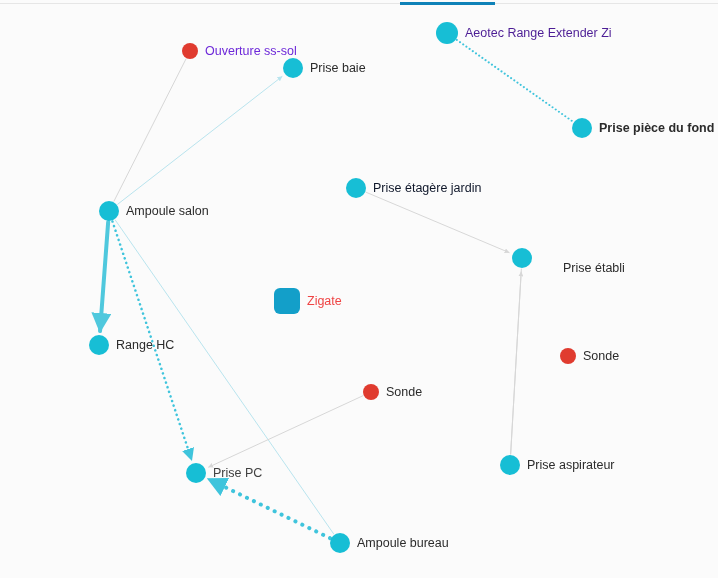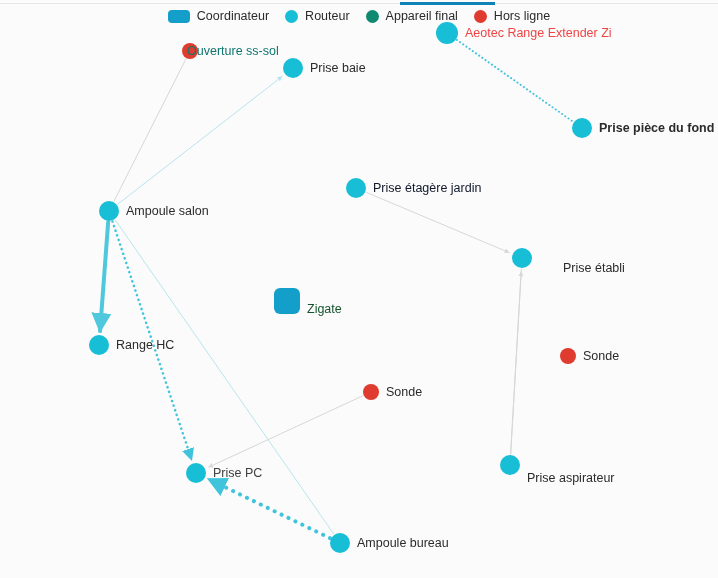--- a/index.html
+++ b/index.html
@@ -87,38 +87,20 @@
   }
 </style>
 </head>
 <body>
 
 <div id="app">
 
   <div class="tab-rule" style="background: rgb(230, 230, 230);"></div>
   <div class="tab-active-underline" style="left: 400px; width: 95px; background: rgb(15, 130, 184);"></div>
 
-  <div class="legend">
-      <div class="legend-entry">
-        <span class="legend-swatch-square" style="background: rgb(19, 159, 201);"></span>
-        <span>Coordinateur</span>
-      </div>
-      <div class="legend-entry">
-        <span class="legend-swatch-circle" style="background: rgb(23, 190, 213);"></span>
-        <span>Routeur</span>
-      </div>
-      <div class="legend-entry">
-        <span class="legend-swatch-circle" style="background: rgb(15, 138, 113);"></span>
-        <span>Appareil final</span>
-      </div>
-      <div class="legend-entry">
-        <span class="legend-swatch-circle" style="background: rgb(224, 59, 47);"></span>
-        <span>Hors ligne</span>
-      </div>
-    </div>
 
   <svg id="graph-canvas" viewBox="0 0 718 578" xmlns="http://www.w3.org/2000/svg">
       <defs>
         <marker id="arrow-weak" viewBox="0 0 10 10" refX="9" refY="5" markerWidth="5" markerHeight="5" orient="auto-start-reverse">
           <path d="M 0 0 L 10 5 L 0 10 z" fill="#d7d7d7"></path>
         </marker>
         <marker id="arrow-light" viewBox="0 0 10 10" refX="9" refY="5" markerWidth="5" markerHeight="5" orient="auto-start-reverse">
           <path d="M 0 0 L 10 5 L 0 10 z" fill="#b9e4ee"></path>
         </marker>
         <marker id="arrow-strong" viewBox="0 0 10 10" refX="9" refY="5" markerWidth="5" markerHeight="5" orient="auto-start-reverse">
@@ -136,41 +118,41 @@
       <line x1="510.6366123446578" y1="454.0184370546525" x2="521.1897661067991" y2="271.976534657715" stroke="#d7d7d7" stroke-width="1" stroke-linecap="round" marker-end="url(#arrow-weak)"></line>
       <line x1="108.18138082696213" y1="221.96949691870756" x2="100.04187894750275" y2="331.0388221034631" stroke="#4fc8dd" stroke-width="4" stroke-linecap="round" marker-end="url(#arrow-strong)"></line>
       <line x1="112.46654952503808" y1="221.43949397195374" x2="191.58802787722428" y2="459.7133713084225" stroke="#3fc4dc" stroke-width="2.5" stroke-linecap="round" stroke-dasharray="0.1 4.75" marker-end="url(#arrow-dotted)"></line>
       <line x1="115.28250620040147" y1="220.02940285079347" x2="333.7174937995985" y2="533.9705971492066" stroke="#b9e4ee" stroke-width="1" stroke-linecap="round"></line>
       <line x1="362.8324683582544" y1="395.7804003598937" x2="208.70504922049318" y2="467.11937721794317" stroke="#d7d7d7" stroke-width="1" stroke-linecap="round" marker-end="url(#arrow-weak)"></line>
       <line x1="330.1069536044791" y1="538.1908802243996" x2="208.59114995793567" y2="479.12069789621876" stroke="#3fc4dc" stroke-width="4" stroke-linecap="round" stroke-dasharray="0.1 7.6" marker-end="url(#arrow-dotted)"></line>
     </svg>
 
   <div id="nodes-layer">
       <div class="node node-shape-circle" style="left: 447px; top: 33px; width: 22px; height: 22px; background: rgb(23, 190, 213);"></div>
-      <div class="node-label" style="left: 465px; top: 33px; color: #ef4444;">Aeotec Range Extender Zi</div>
+      <div class="node-label" style="left: 465px; top: 33px; color: #4c1d95;">Aeotec Range Extender Zi</div>
       <div class="node node-shape-circle" style="left: 190px; top: 51px; width: 16px; height: 16px; background: rgb(224, 59, 47);"></div>
-      <div class="node-label" style="left: 187px; top: 51px; color: #0f766e;">Ouverture ss-sol</div>
+      <div class="node-label" style="left: 205px; top: 51px; color: #6d28d9;">Ouverture ss-sol</div>
       <div class="node node-shape-circle" style="left: 293px; top: 68px; width: 20px; height: 20px; background: rgb(23, 190, 213);"></div>
       <div class="node-label" style="left: 310px; top: 68px; color: rgb(43, 43, 43);">Prise baie</div>
       <div class="node node-shape-circle" style="left: 582px; top: 128px; width: 20px; height: 20px; background: rgb(23, 190, 213);"></div>
       <div class="node-label" style="left: 599px; top: 128px; color: rgb(43, 43, 43); font-weight: bold;">Prise pièce du fond</div>
       <div class="node node-shape-circle" style="left: 356px; top: 188px; width: 20px; height: 20px; background: rgb(23, 190, 213);"></div>
       <div class="node-label" style="left: 373px; top: 188px; color: #0f172a;">Prise étagère jardin</div>
       <div class="node node-shape-circle" style="left: 109px; top: 211px; width: 20px; height: 20px; background: rgb(23, 190, 213);"></div>
       <div class="node-label" style="left: 126px; top: 211px; color: rgb(43, 43, 43);">Ampoule salon</div>
       <div class="node node-shape-circle" style="left: 522px; top: 258px; width: 20px; height: 20px; background: rgb(23, 190, 213);"></div>
       <div class="node-label" style="left: 539px; top: 268px; color: rgb(43, 43, 43); margin-left: 24px;">Prise établi</div>
       <div class="node node-shape-square" style="left: 287px; top: 301px; width: 26px; height: 26px; background: rgb(19, 159, 201);"></div>
-      <div class="node-label" style="left: 307px; top: 301px; color: #14532d; margin-top: 8px;">Zigate</div>
+      <div class="node-label" style="left: 307px; top: 301px; color: #ef4444;">Zigate</div>
       <div class="node node-shape-circle" style="left: 99px; top: 345px; width: 20px; height: 20px; background: rgb(23, 190, 213);"></div>
       <div class="node-label" style="left: 116px; top: 345px; color: rgb(43, 43, 43);">Range HC</div>
       <div class="node node-shape-circle" style="left: 568px; top: 356px; width: 16px; height: 16px; background: rgb(224, 59, 47);"></div>
       <div class="node-label" style="left: 583px; top: 356px; color: rgb(43, 43, 43);">Sonde</div>
       <div class="node node-shape-circle" style="left: 371px; top: 392px; width: 16px; height: 16px; background: rgb(224, 59, 47);"></div>
       <div class="node-label" style="left: 386px; top: 392px; color: rgb(43, 43, 43);">Sonde</div>
       <div class="node node-shape-circle" style="left: 510px; top: 465px; width: 20px; height: 20px; background: rgb(23, 190, 213);"></div>
-      <div class="node-label" style="left: 527px; top: 465px; color: rgb(43, 43, 43); margin-top: 13px;">Prise aspirateur</div>
+      <div class="node-label" style="left: 527px; top: 465px; color: rgb(43, 43, 43);">Prise aspirateur</div>
       <div class="node node-shape-circle" style="left: 196px; top: 473px; width: 20px; height: 20px; background: rgb(23, 190, 213);"></div>
       <div class="node-label" style="left: 213px; top: 473px; color: #404040;">Prise PC</div>
       <div class="node node-shape-circle" style="left: 340px; top: 543px; width: 20px; height: 20px; background: rgb(23, 190, 213);"></div>
       <div class="node-label" style="left: 357px; top: 543px; color: rgb(43, 43, 43);">Ampoule bureau</div>
     </div>
 </div>
 
 </body></html>

